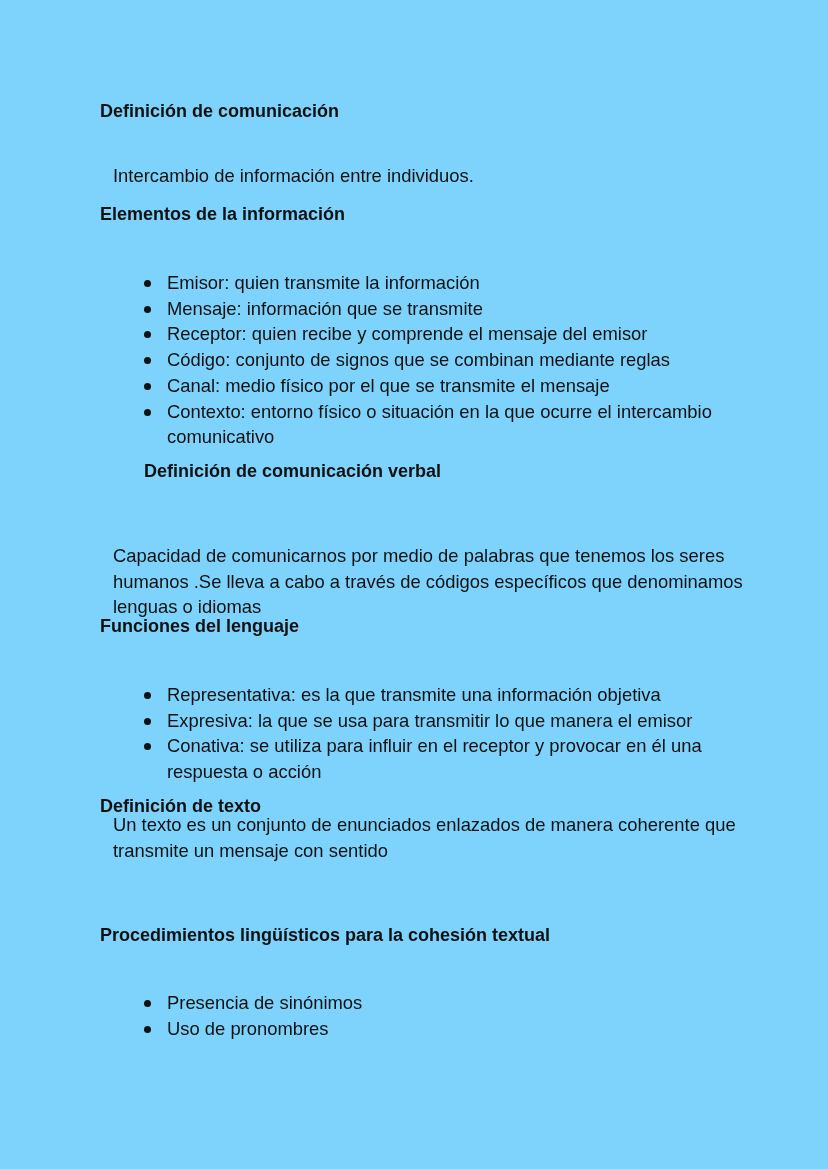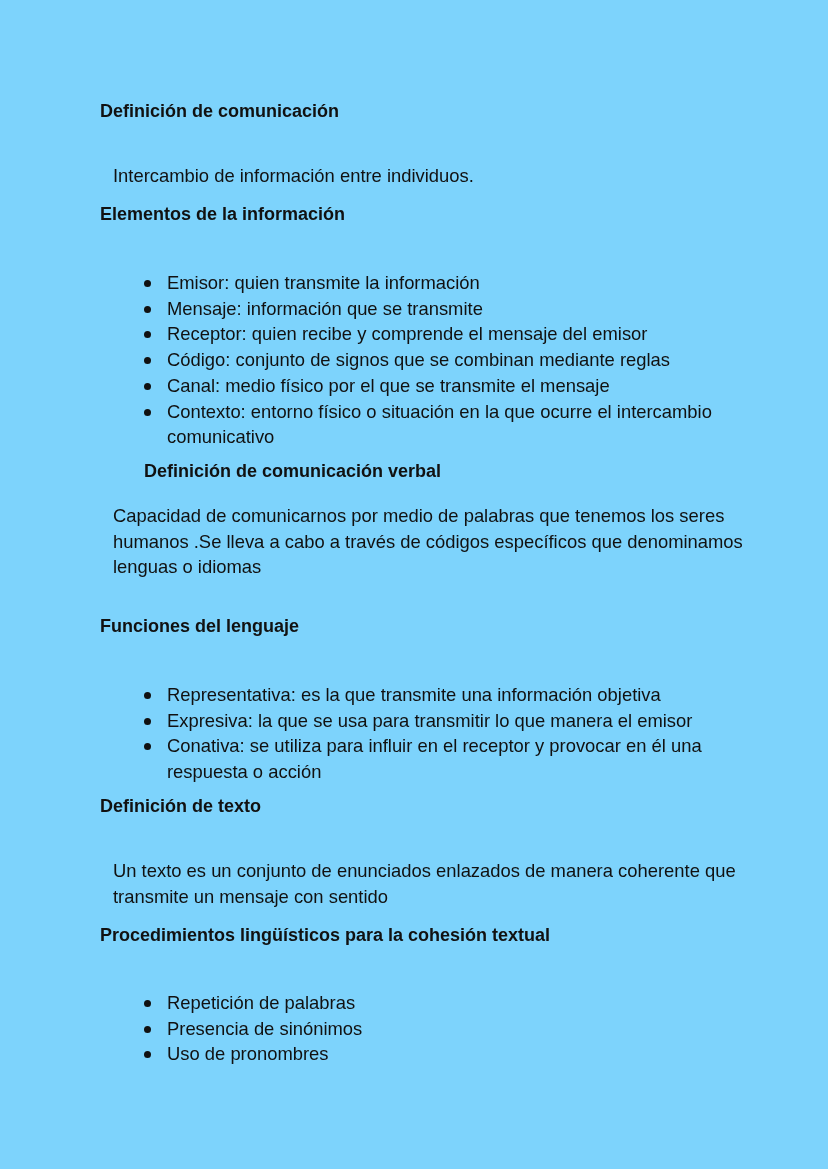--- a/index.html
+++ b/index.html
@@ -75,32 +75,31 @@
   <ul class="blist" style="top:253px;">
     <li><span class="bullet"></span><span>Emisor: quien transmite la información</span></li>
     <li><span class="bullet"></span><span>Mensaje: información que se transmite</span></li>
     <li><span class="bullet"></span><span>Receptor: quien recibe y comprende el mensaje del emisor</span></li>
     <li><span class="bullet"></span><span>Código: conjunto de signos que se combinan mediante reglas</span></li>
     <li><span class="bullet"></span><span>Canal: medio físico por el que se transmite el mensaje</span></li>
     <li><span class="bullet"></span><span>Contexto: entorno físico o situación en la que ocurre el intercambio comunicativo</span></li>
   </ul>
 
   <h2 class="heading" style="top:460px;margin-left:44px;">Definición de comunicación verbal</h2>
-  <p class="para" style="top:490px;">Capacidad de comunicarnos por medio de palabras que tenemos los seres humanos .Se lleva a cabo a través de códigos específicos que denominamos lenguas o idiomas</p>
+  <p class="para" style="top:530px;">Capacidad de comunicarnos por medio de palabras que tenemos los seres humanos .Se lleva a cabo a través de códigos específicos que denominamos lenguas o idiomas</p>
 
   <h2 class="heading" style="top:615px;">Funciones del lenguaje</h2>
   <ul class="blist" style="top:665px;">
     <li><span class="bullet"></span><span>Representativa: es la que transmite una información objetiva</span></li>
     <li><span class="bullet"></span><span>Expresiva: la que se usa para transmitir lo que manera el emisor</span></li>
     <li><span class="bullet"></span><span>Conativa: se utiliza para influir en el receptor y provocar en él una respuesta o acción</span></li>
   </ul>
 
   <h2 class="heading" style="top:795px;">Definición de texto</h2>
-  <p class="para" style="top:845px;">Un texto es un conjunto de enunciados enlazados de manera coherente que transmite un mensaje con sentido</p>
+  <p class="para" style="top:799px;">Un texto es un conjunto de enunciados enlazados de manera coherente que transmite un mensaje con sentido</p>
 
   <h2 class="heading" style="top:924px;">Procedimientos lingüísticos para la cohesión textual</h2>
   <ul class="blist" style="top:973px;">
-    <li><span class="bullet"></span><span>Repetición de palabras</span></li>
     <li><span class="bullet"></span><span>Presencia de sinónimos</span></li>
     <li><span class="bullet"></span><span>Uso de pronombres</span></li>
   </ul>
 
 </div>
 
 </body></html>

